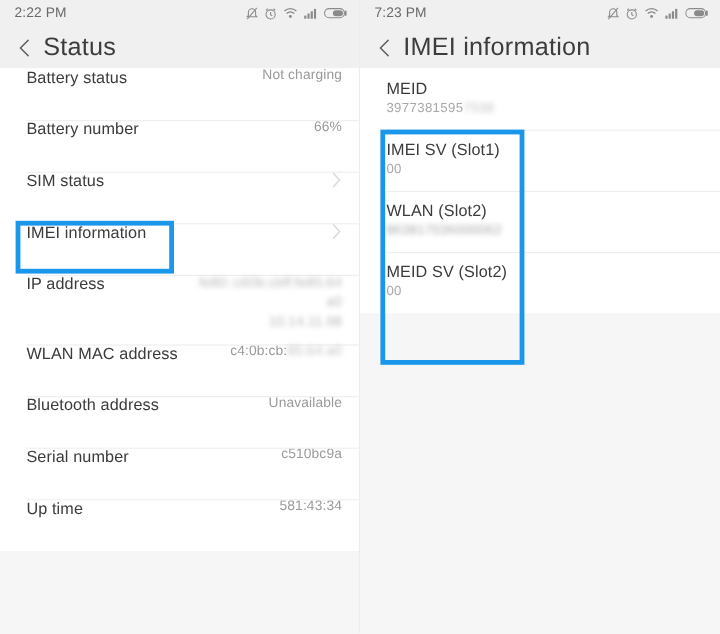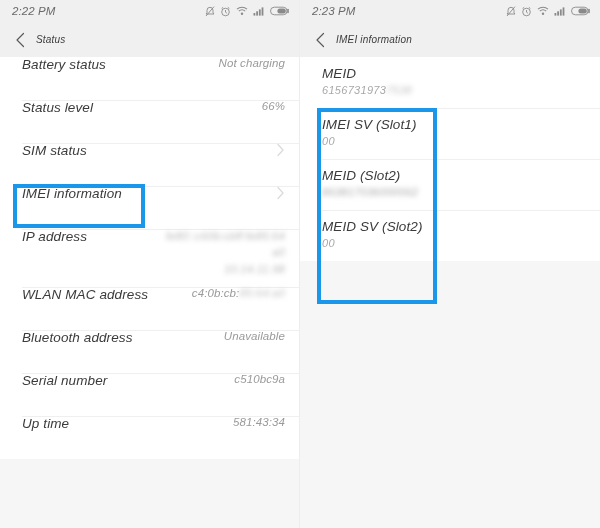--- a/index.html
+++ b/index.html
@@ -3,41 +3,41 @@
 <meta charset="utf-8">
 <style>
   * { margin:0; padding:0; box-sizing:border-box; }
   html,body { width:600px; height:528px; }
   body {
     font-family:"Liberation Sans", sans-serif;
     background:#f5f5f5;
     -webkit-font-smoothing:antialiased;
   }
   .screens { display:flex; width:600px; height:528px; }
-  .phone { width:300px; height:528px; position:relative; background:#f6f6f6; overflow:hidden;font-style:italic; }
+  .phone { width:300px; height:528px; position:relative; background:#f6f6f6; overflow:hidden; }
   .phone.left { border-right:1px solid #ededed; }
 
   
   .statusbar {
     height:22px; background:#f0f0f0;
     display:flex; align-items:center; justify-content:space-between;
     padding:0 9px 0 12px;
   }
   .clock { font-size:11.5px; color:#6a6a6a; letter-spacing:.1px; }
   .sysicons { display:flex; align-items:center; gap:5px; }
   .sysicons svg { display:block; }
 
   
   .titlebar {
     height:35px; background:#f0f0f0;
     display:flex; align-items:center; padding-left:12px;
   }
   .backchev { width:18px; height:20px; flex:none; }
   .backchev svg { display:block; }
-  .title { font-size:10px; color:#3c3c3c; margin-left:6px; letter-spacing:.2px; }
+  .title { font-size:21px; color:#3c3c3c; margin-left:6px; letter-spacing:.2px; }
 
   
   .list { background:#ffffff; }
 
   .row {
     position:relative; background:#fff;
     display:flex; justify-content:space-between;
     padding:0 14px 0 22px; min-height:43px;
   }
   .row + .row::before {
@@ -133,21 +133,21 @@
     </div>
 
     <div class="list">
 
       <div class="row">
         <span class="row-label">Battery status</span>
         <span class="row-value">Not charging</span>
       </div>
 
       <div class="row">
-        <span class="row-label">Status level</span>
+        <span class="row-label">Battery number</span>
         <span class="row-value">66%</span>
       </div>
 
       <div class="row">
         <span class="row-label">SIM status</span>
         <span class="chev">
           <svg width="9" height="14" viewBox="0 0 9 14">
               <path d="M2 1.5 7 7l-5 5.5" fill="none" stroke="#bdbdbd" stroke-width="1.3" stroke-linecap="round" stroke-linejoin="round"></path>
             </svg>
         </span>
@@ -192,21 +192,21 @@
       </div>
 
     </div>
 
     <div class="hl hl-left"></div>
   </div>
 
   <div class="phone right">
 
     <div class="statusbar">
-      <div class="clock">2:23 PM</div>
+      <div class="clock">7:23 PM</div>
       <div class="sysicons">
         <span>
           <svg width="10" height="11" viewBox="0 0 10 11">
               <path d="M2 4.3a3 3 0 0 1 6 0v2.5l1 1.2H1l1-1.2z" fill="none" stroke="#8a8a8a" stroke-width="0.9"></path>
               <line x1="1" y1="10" x2="9" y2="0.6" stroke="#8a8a8a" stroke-width="0.9"></line>
             </svg>
         </span>
         <span>
           <svg width="11" height="11" viewBox="0 0 11 11">
               <circle cx="5.5" cy="6" r="3.8" fill="none" stroke="#8a8a8a" stroke-width="0.9"></circle>
@@ -245,31 +245,31 @@
             <path d="M11.5 3.5 5 10l6.5 6.5" fill="none" stroke="#5a5a5a" stroke-width="1.2" stroke-linecap="round" stroke-linejoin="round"></path>
           </svg>
       </span>
       <span class="title">IMEI  information</span>
     </div>
 
     <div class="list">
 
       <div class="srow">
         <div class="srow-label">MEID</div>
-        <div class="srow-value partial-blur"><span>6156731973</span><span class="bl">7538</span></div>
+        <div class="srow-value partial-blur"><span>3977381595</span><span class="bl">7538</span></div>
       </div>
 
 
       <div class="srow">
         <div class="srow-label">IMEI SV (Slot1)</div>
         <div class="srow-value">00</div>
       </div>
 
       <div class="srow">
-        <div class="srow-label">MEID (Slot2)</div>
+        <div class="srow-label">WLAN (Slot2)</div>
         <div class="srow-value blurred">863817036000062</div>
       </div>
 
       <div class="srow">
         <div class="srow-label">MEID SV (Slot2)</div>
         <div class="srow-value">00</div>
       </div>
 
     </div>
 

